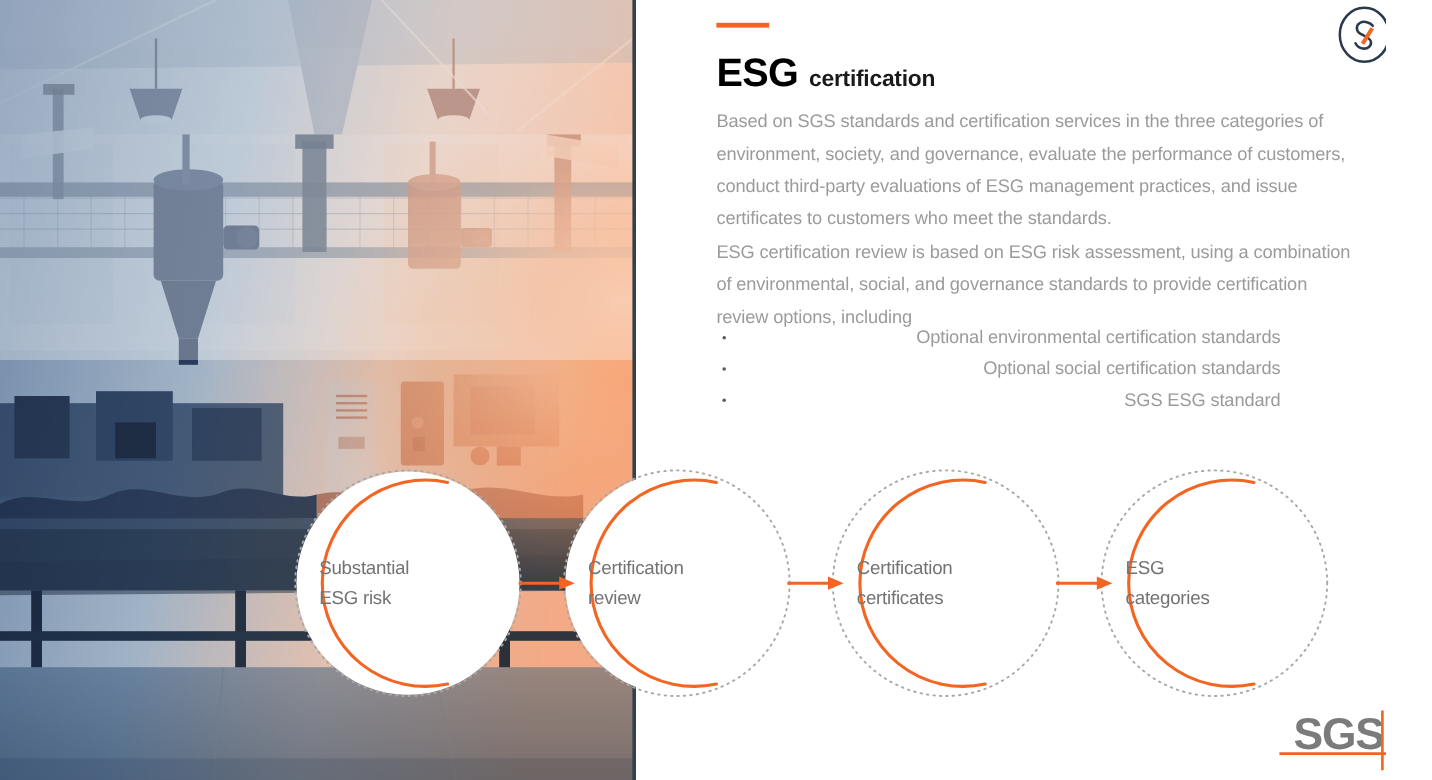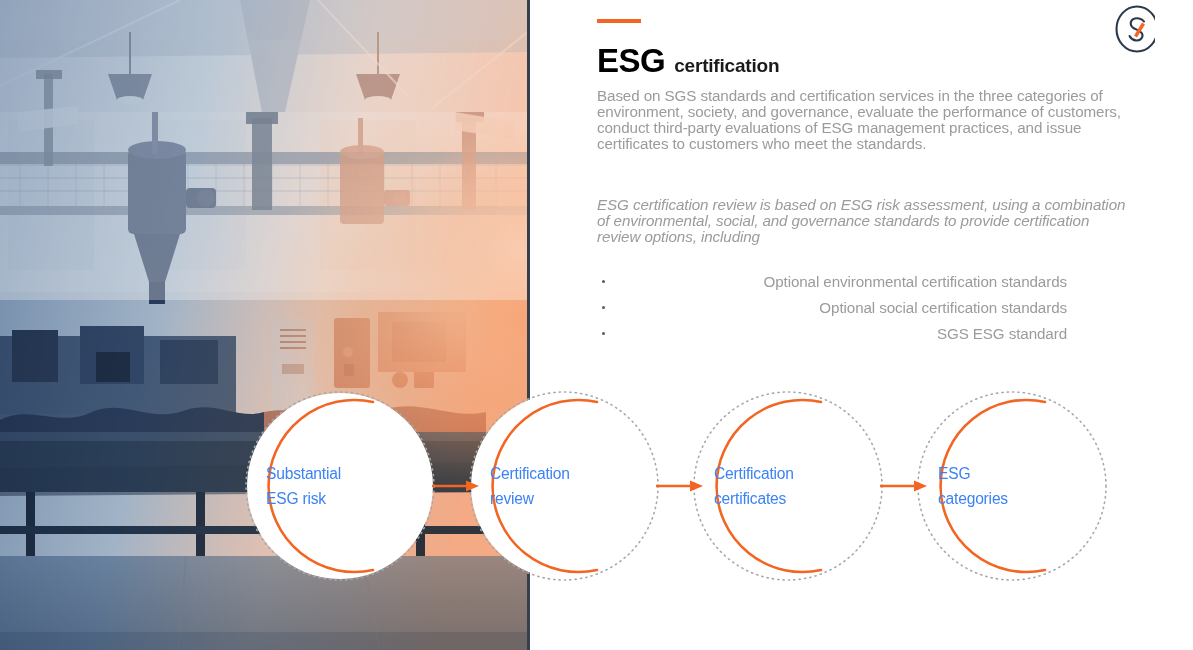--- a/index.html
+++ b/index.html
@@ -55,26 +55,26 @@
   }
   .title-sub {
     font-size:19px; font-weight:bold;
     color:#1a1a1a; letter-spacing:-0.2px;
   }
 
   .para {
     position:absolute;
     left:0;
     font-size:15.2px;
-    line-height:16px;
+    line-height:27px;
     color:#9b9b9b;
     letter-spacing:-0.1px;
   }
   #para1 { top:88px; width:535px; }
-  #para2 { top:197px; width:535px;font-style:italic; }
+  #para2 { top:197px; width:535px; }
 
   .bullets {
     position:absolute;
     left:0; top:269px;
     list-style:none;
     width:470px;
   }
   .bullets li {
     position:relative;
     padding-left:20px;
@@ -136,21 +136,21 @@
     position:absolute; left:0; top:0;
   }
   .node .node-label {
     position:absolute;
     left:22px;
     top:50%;
     transform:translateY(-50%);
     width:130px;
     font-size:15.6px;
     line-height:25px;
-    color:#3b82f6;
+    color:#737373;
     letter-spacing:-0.2px;
   }
   .arrow {
     position:absolute;
     top:478px;
     width:48px; height:16px;
   }
   .arrow.a0 { left:432px; }
   .arrow.a1 { left:656px; }
   .arrow.a2 { left:880px; }
@@ -454,14 +454,21 @@
       </svg>
     </div>
     <div class="arrow a2">
       <svg width="48" height="16" viewBox="0 0 48 16">
         <line x1="0" y1="8" x2="36" y2="8" stroke="#f26522" stroke-width="2.6"></line>
         <polygon points="34,2.5 47,8 34,13.5" fill="#f26522"></polygon>
       </svg>
     </div>
   </div>
 
+  <div class="sgs-logo">
+    <svg width="105" height="56" viewBox="0 0 105 56">
+      <text x="12" y="38" font-family="Liberation Sans, sans-serif" font-size="37" font-weight="bold" fill="#7b7b7b" letter-spacing="-1">SGS</text>
+      <line x1="0" y1="42" x2="105" y2="42" stroke="#f26522" stroke-width="2.2"></line>
+      <line x1="86" y1="6" x2="86" y2="56" stroke="#f26522" stroke-width="2.2"></line>
+    </svg>
+  </div>
 
 </div>
 
 </body></html>

